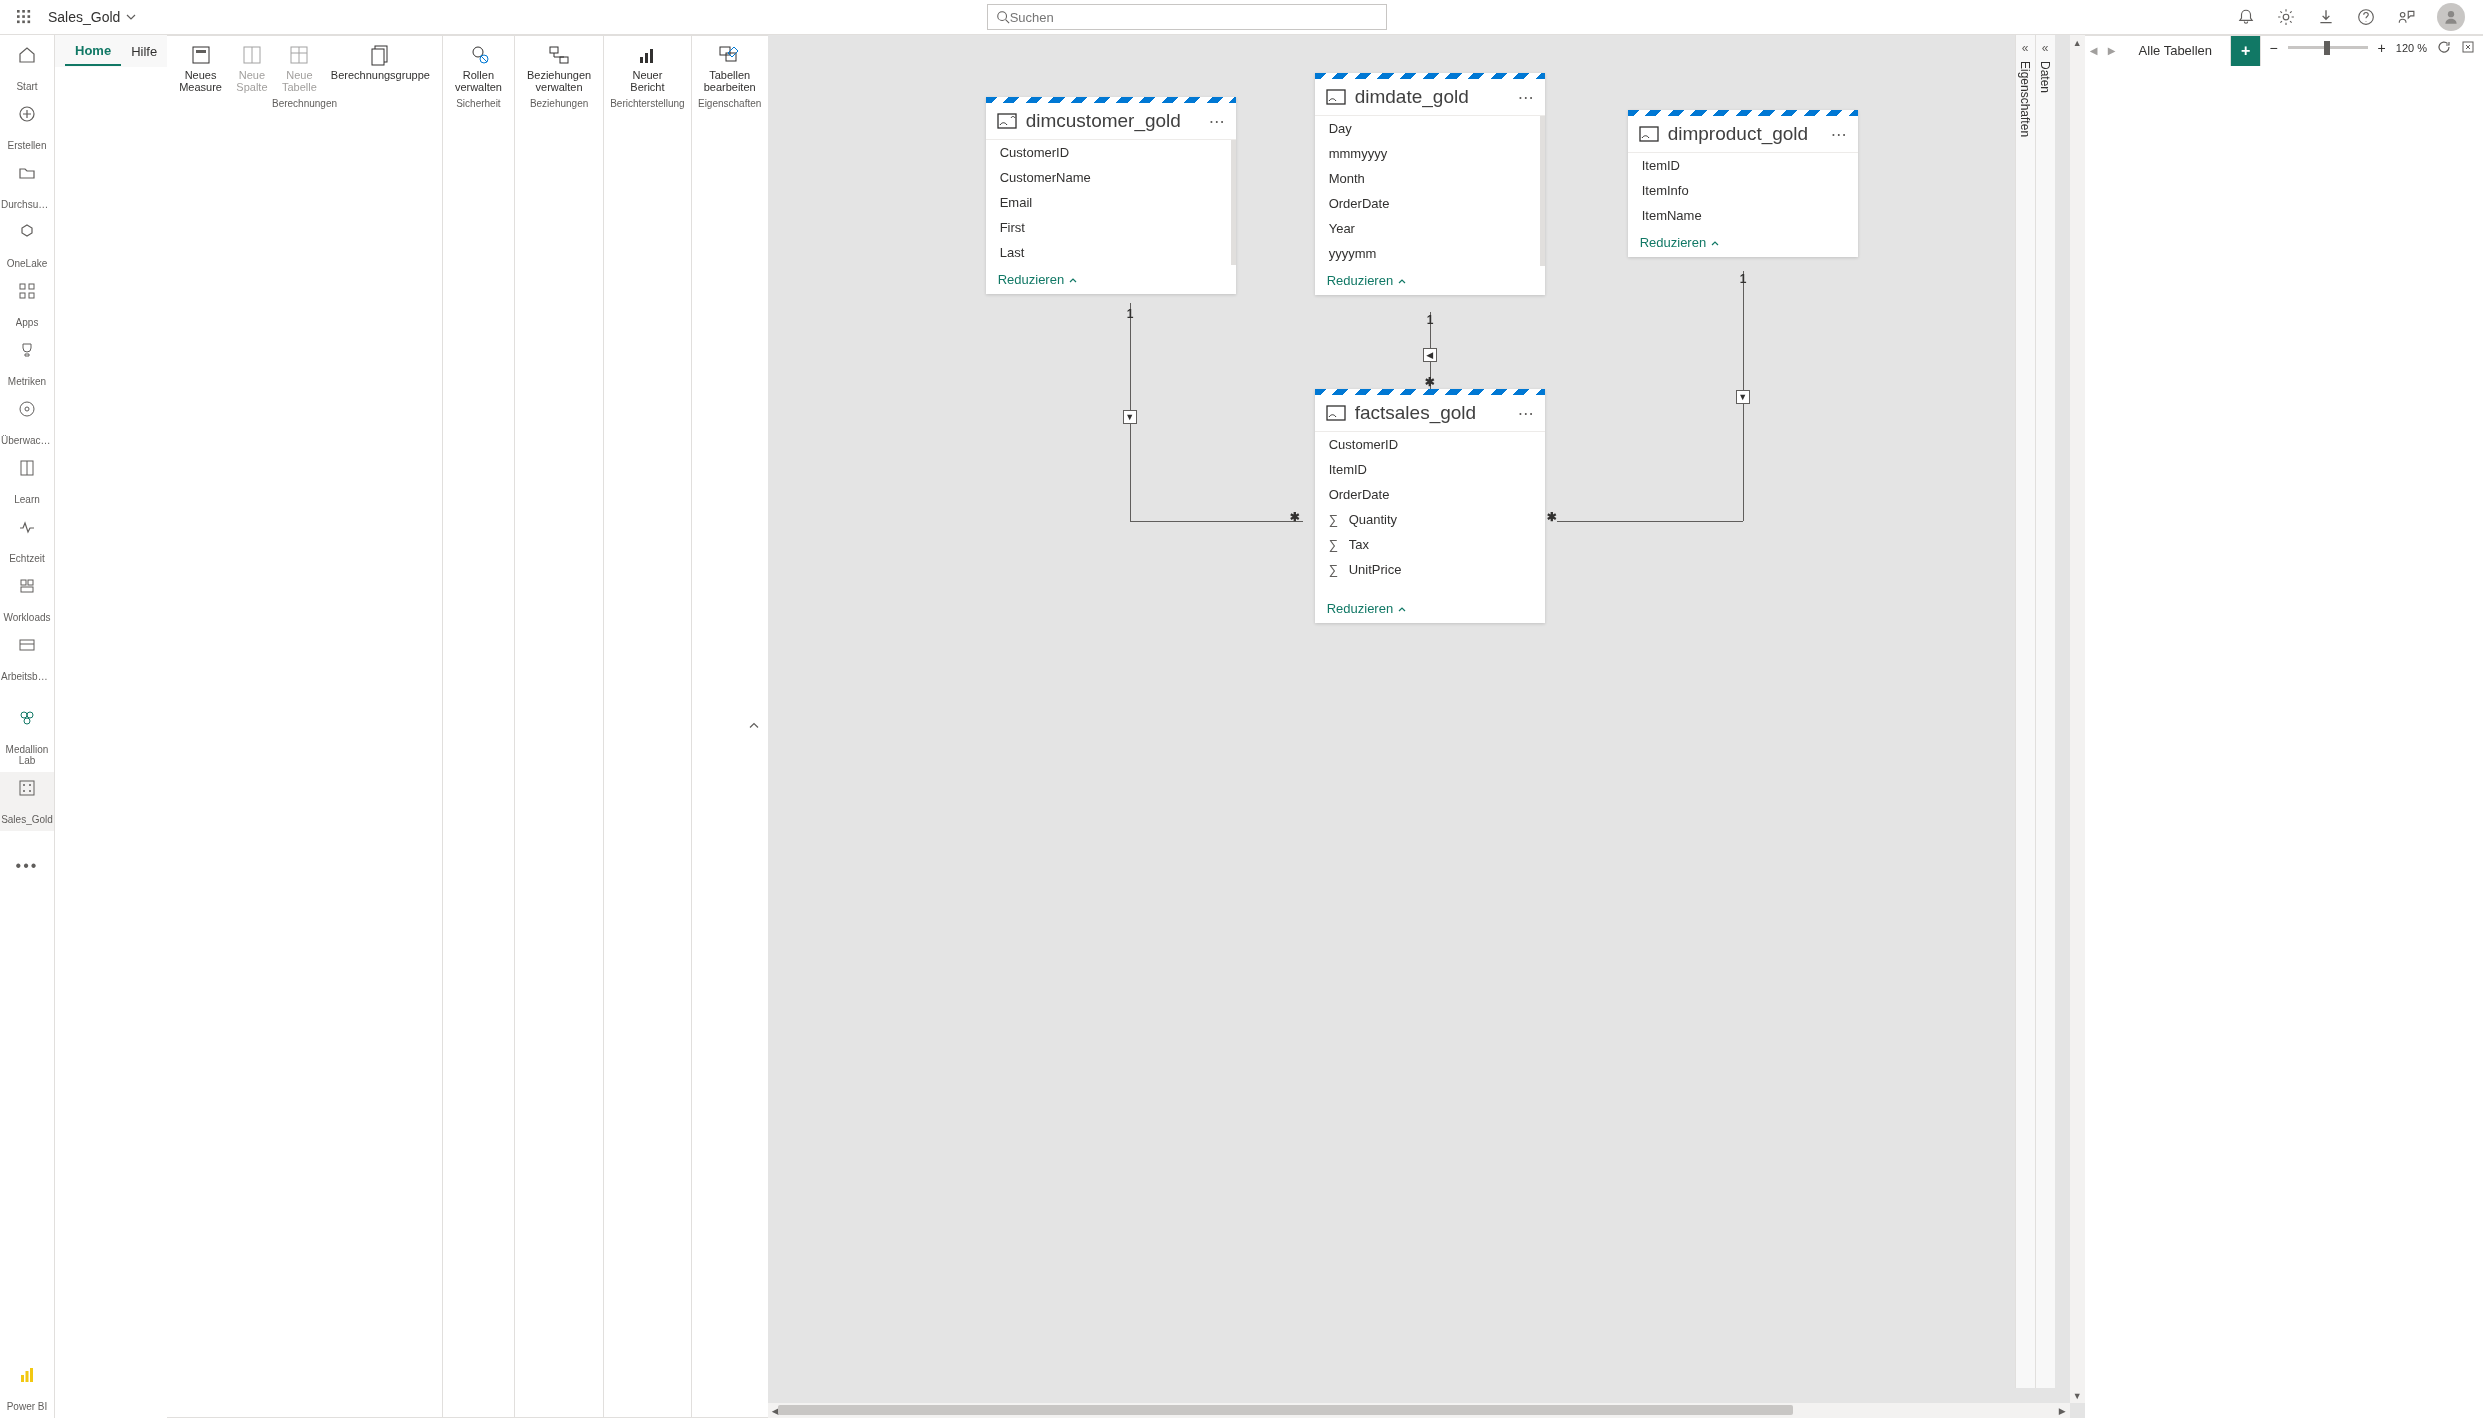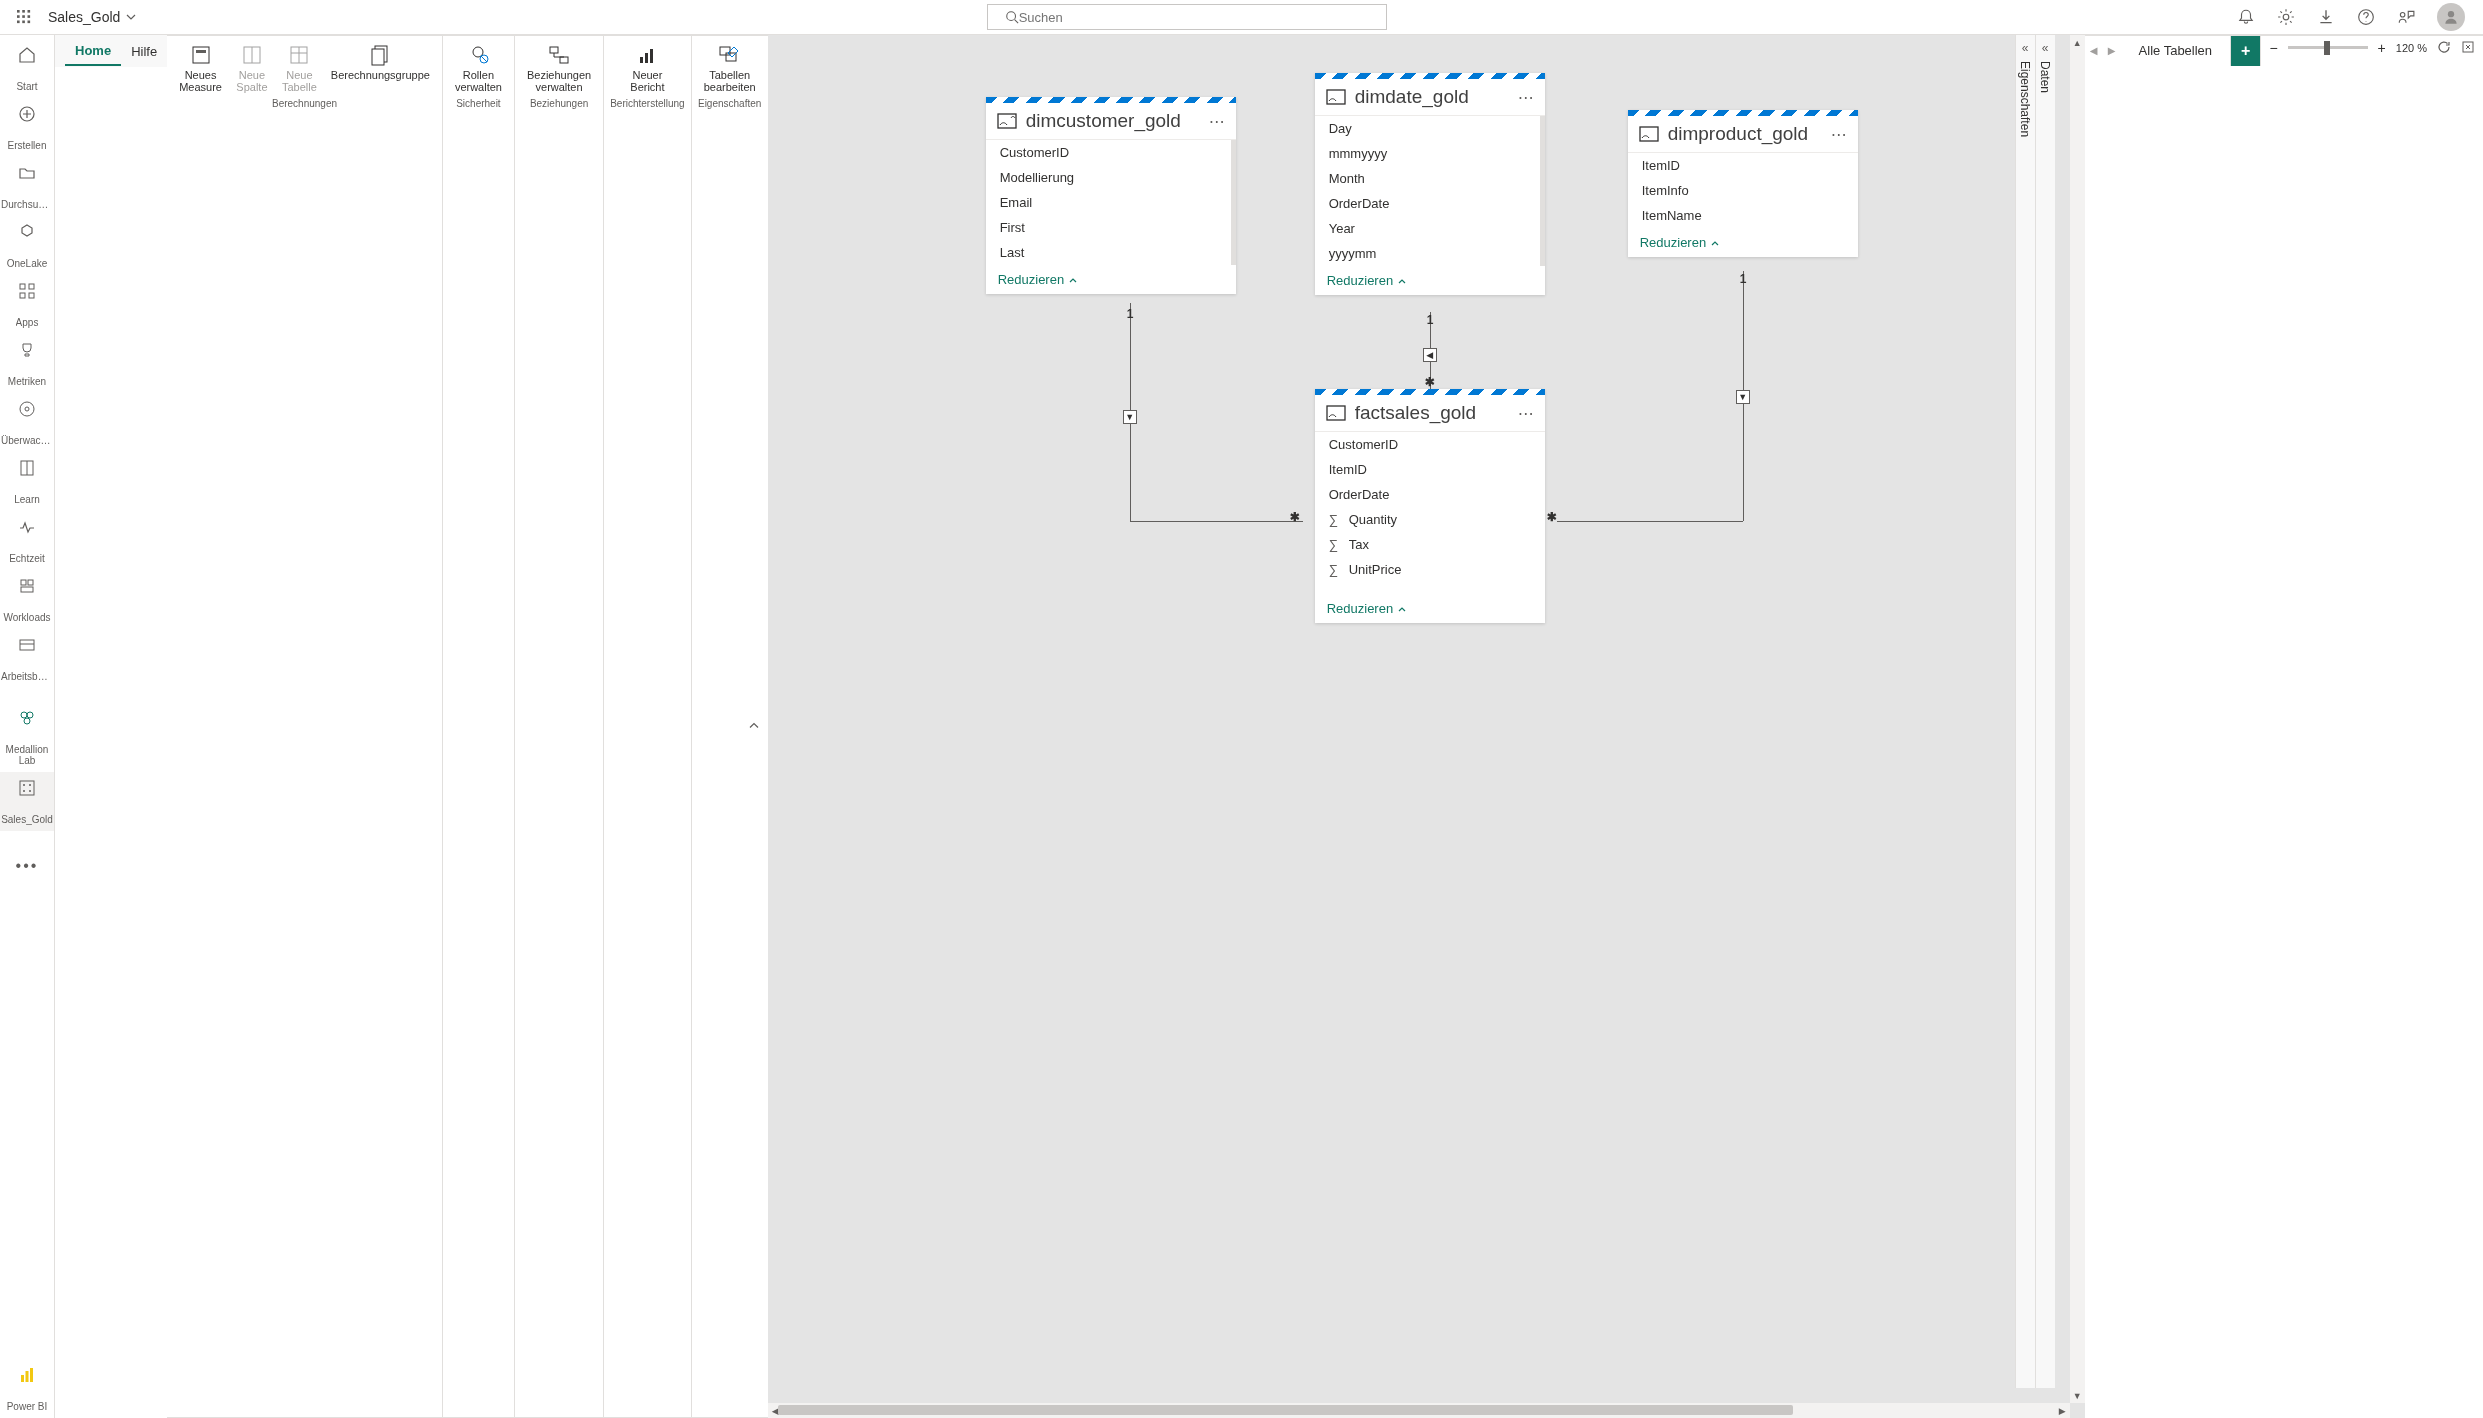--- a/index.html
+++ b/index.html
@@ -2,21 +2,21 @@
 <html><head>
 <meta charset="utf-8">
 <style>
 *{box-sizing:border-box;margin:0;padding:0;font-family:"Segoe UI",Arial,sans-serif}
 body{background:#fff;color:#323130;font-size:12px;overflow:hidden}
 .topbar{height:35px;display:flex;align-items:center;padding:0 10px 0 0;border-bottom:1px solid #e1dfdd}
 .waffle{width:48px;height:35px;display:flex;align-items:center;justify-content:center;cursor:pointer}
 .waffle svg{width:14px;height:14px}
 .title-wrap{display:flex;align-items:center;gap:6px;font-size:14px;color:#323130;cursor:pointer}
 .search-wrap{flex:1;display:flex;justify-content:center}
-.search-box{width:400px;height:26px;border:1px solid #c8c6c4;border-radius:0;display:flex;align-items:center;padding:0 17px;background:#fff}
+.search-box{width:400px;height:26px;border:1px solid #c8c6c4;border-radius:0;display:flex;align-items:center;padding:0 8px;background:#fff}
 .search-box input{border:none;outline:none;flex:1;font-size:13px;color:#605e5c}
 .top-icons{display:flex;align-items:center;gap:22px;padding-right:8px}
 .top-ic{width:18px;height:18px;display:flex;align-items:center;justify-content:center;cursor:pointer;color:#605e5c}
 .avatar{width:28px;height:28px;border-radius:50%;background:#c8c6c4;display:flex;align-items:center;justify-content:center;cursor:pointer}
 .leftrail{position:absolute;left:0;top:35px;bottom:0;width:55px;border-right:1px solid #e1dfdd;background:#fff;display:flex;flex-direction:column;align-items:center;padding-top:4px;overflow:hidden}
 .rail-item{width:55px;display:flex;flex-direction:column;align-items:center;justify-content:center;padding:6px 0;cursor:pointer;text-align:center}
 .rail-item svg{width:20px;height:20px;color:#605e5c}
 .rail-item span{font-size:10px;color:#605e5c;margin-top:16px;max-width:52px;overflow:hidden;white-space:nowrap;text-overflow:ellipsis}
 .rail-item.active svg{color:#117865}
 .rail-item.sel{background:#f3f2f1}
@@ -387,21 +387,21 @@
               </svg>
             </div>
           <div class="ctitle">dimcustomer_gold</div>
           <div class="cmore">⋯</div>
         </div>
         <div class="cfields">
           <div class="cfield">
               <span>CustomerID</span>
             </div>
           <div class="cfield">
-              <span>Modellierung</span>
+              <span>CustomerName</span>
             </div>
           <div class="cfield">
               <span>Email</span>
             </div>
           <div class="cfield">
               <span>First</span>
             </div>
           <div class="cfield">
               <span>Last</span>
             </div>

